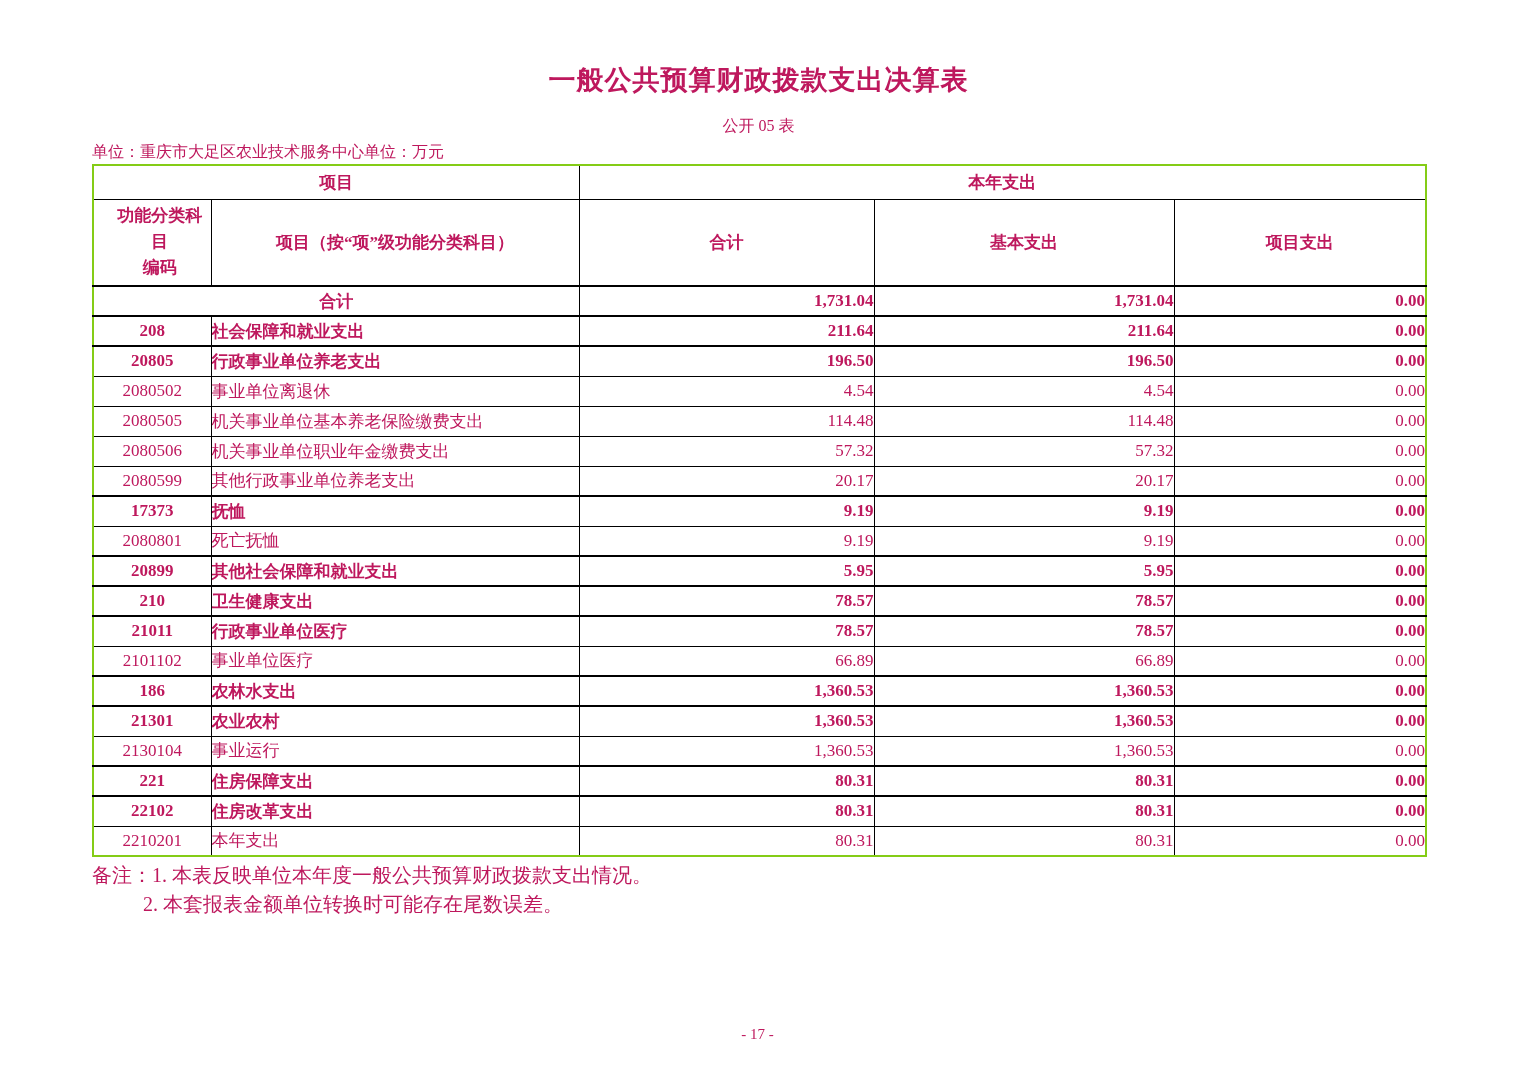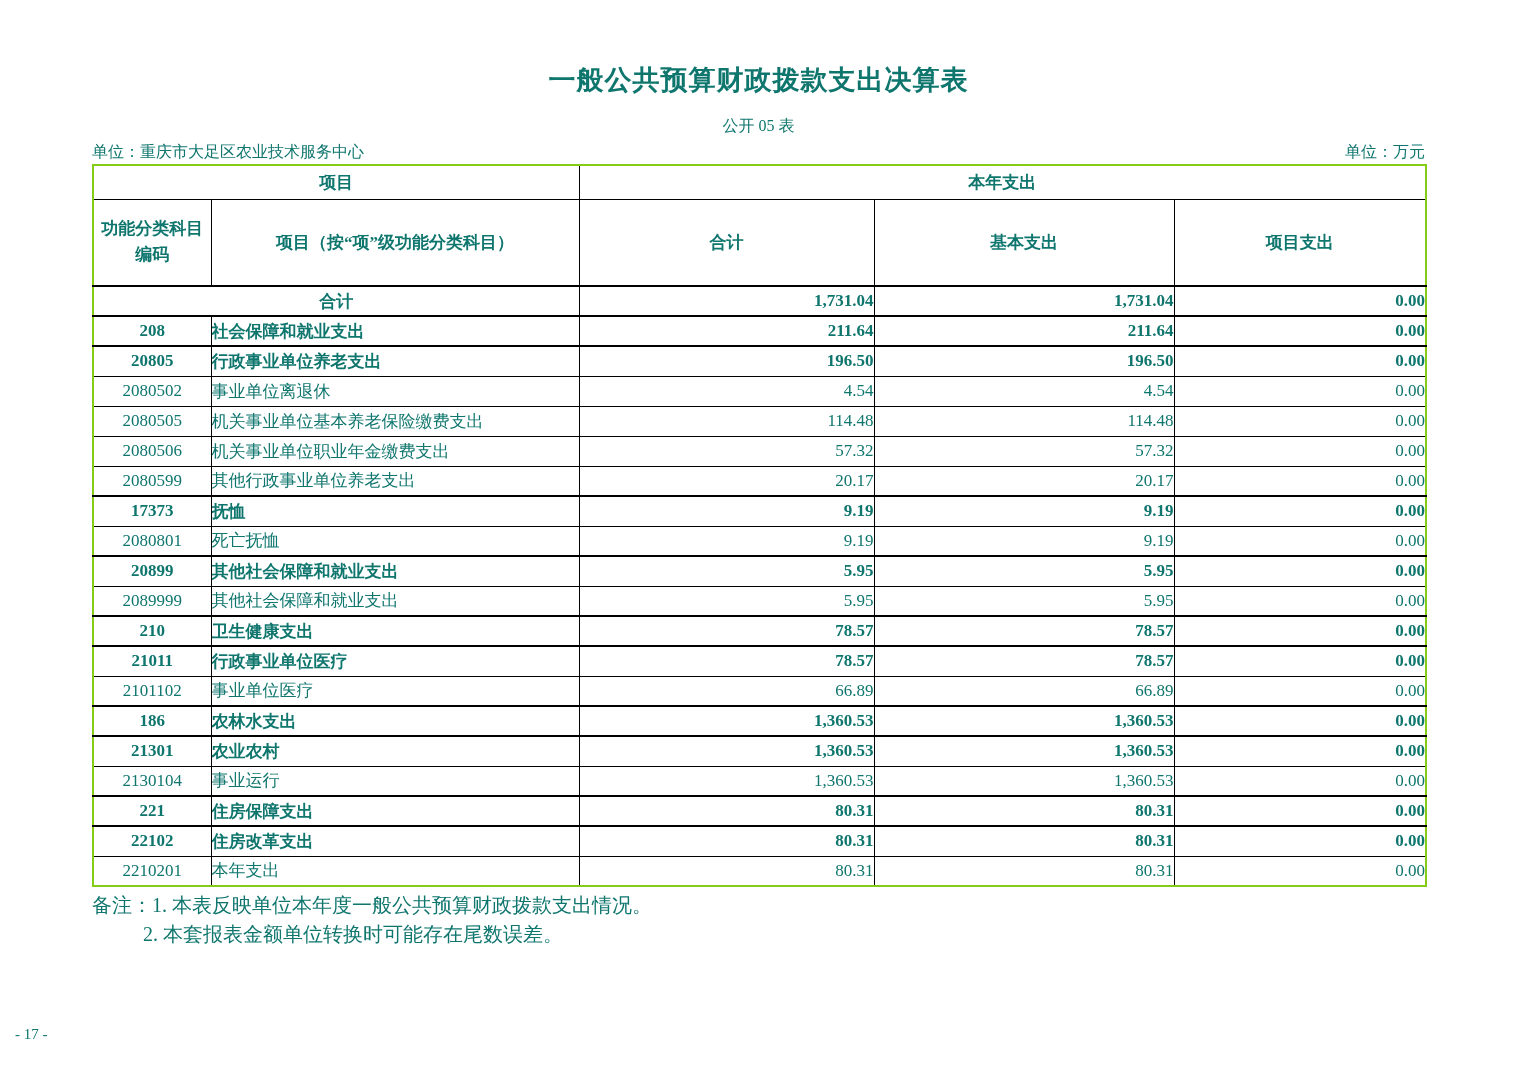--- a/index.html
+++ b/index.html
@@ -2,21 +2,21 @@
 <html><head>
 <meta charset="utf-8">
 <style>
   * { box-sizing: border-box; }
   html, body { margin: 0; padding: 0; background: #ffffff; }
   .page {
     position: relative;
     width: 1515px;
     height: 1069px;
     background: #ffffff;
-    color: #0f766e;
+    color: #be185d;
     font-family: "Liberation Serif", serif;
     overflow: hidden;
   }
   .content {
     position: absolute;
     left: 92px;
     top: 0;
     width: 1333px;
   }
   .doc-title {
@@ -29,21 +29,20 @@
     line-height: 32px;
   }
   .table-code-row {
     margin-top: 20px;
     text-align: center;
     font-size: 16px;
     line-height: 19px;
   }
   .unit-row {
     display: flex;
-    justify-content: space-between;
     align-items: flex-end;
     margin-top: 7px;
     margin-bottom: 3px;
     font-size: 16px;
     line-height: 19px;
   }
   table.budget {
     width: 1333px;
     border-collapse: collapse;
     table-layout: fixed;
@@ -55,21 +54,21 @@
     white-space: nowrap;
   }
   table.budget th {
     font-weight: bold;
     font-size: 17px;
     text-align: center;
     vertical-align: middle;
   }
   .hrow1 th { height: 34px; }
   .hrow2 th { height: 87px; }
-  .th-code { white-space: pre-line !important; line-height: 26px; }
+  .th-code { white-space: pre-line !important; line-height: 26px; padding-left: 16px; }
   table.budget td {
     height: 30px;
     font-size: 17px;
     vertical-align: middle;
     padding: 0;
   }
   td.c-code { text-align: center; padding-left: 3px; font-size: 16px; }
   td.c-item { text-align: left; padding-left: 5px; }
   td.c-num  { text-align: right; padding-right: 14px; }
   td.c-merged { text-align: center; }
@@ -79,23 +78,24 @@
     margin-top: 9px;
     font-size: 20px;
     line-height: 19px;
   }
   .notes .note-line2 {
     margin-top: 10px;
     padding-left: 51px;
   }
   .page-number {
     position: absolute;
-    left: 15px;
+    left: 0;
     right: 0;
     bottom: 26px;
+    text-align: center;
     font-size: 15px;
   }
 </style>
 </head>
 <body>
 
 <div class="page">
   <div class="content">
 
     <h1 class="doc-title">一般公共预算财政拨款支出决算表</h1>
@@ -192,27 +192,20 @@
             <td class="c-num">9.19</td>
             <td class="c-num">0.00</td>
           </tr>
           <tr class="bold">
             <td class="c-code">20899</td>
             <td class="c-item">其他社会保障和就业支出</td>
             <td class="c-num">5.95</td>
             <td class="c-num">5.95</td>
             <td class="c-num">0.00</td>
           </tr>
-          <tr>
-            <td class="c-code">2089999</td>
-            <td class="c-item">其他社会保障和就业支出</td>
-            <td class="c-num">5.95</td>
-            <td class="c-num">5.95</td>
-            <td class="c-num">0.00</td>
-          </tr>
           <tr class="bold">
             <td class="c-code">210</td>
             <td class="c-item">卫生健康支出</td>
             <td class="c-num">78.57</td>
             <td class="c-num">78.57</td>
             <td class="c-num">0.00</td>
           </tr>
           <tr class="bold">
             <td class="c-code">21011</td>
             <td class="c-item">行政事业单位医疗</td>

